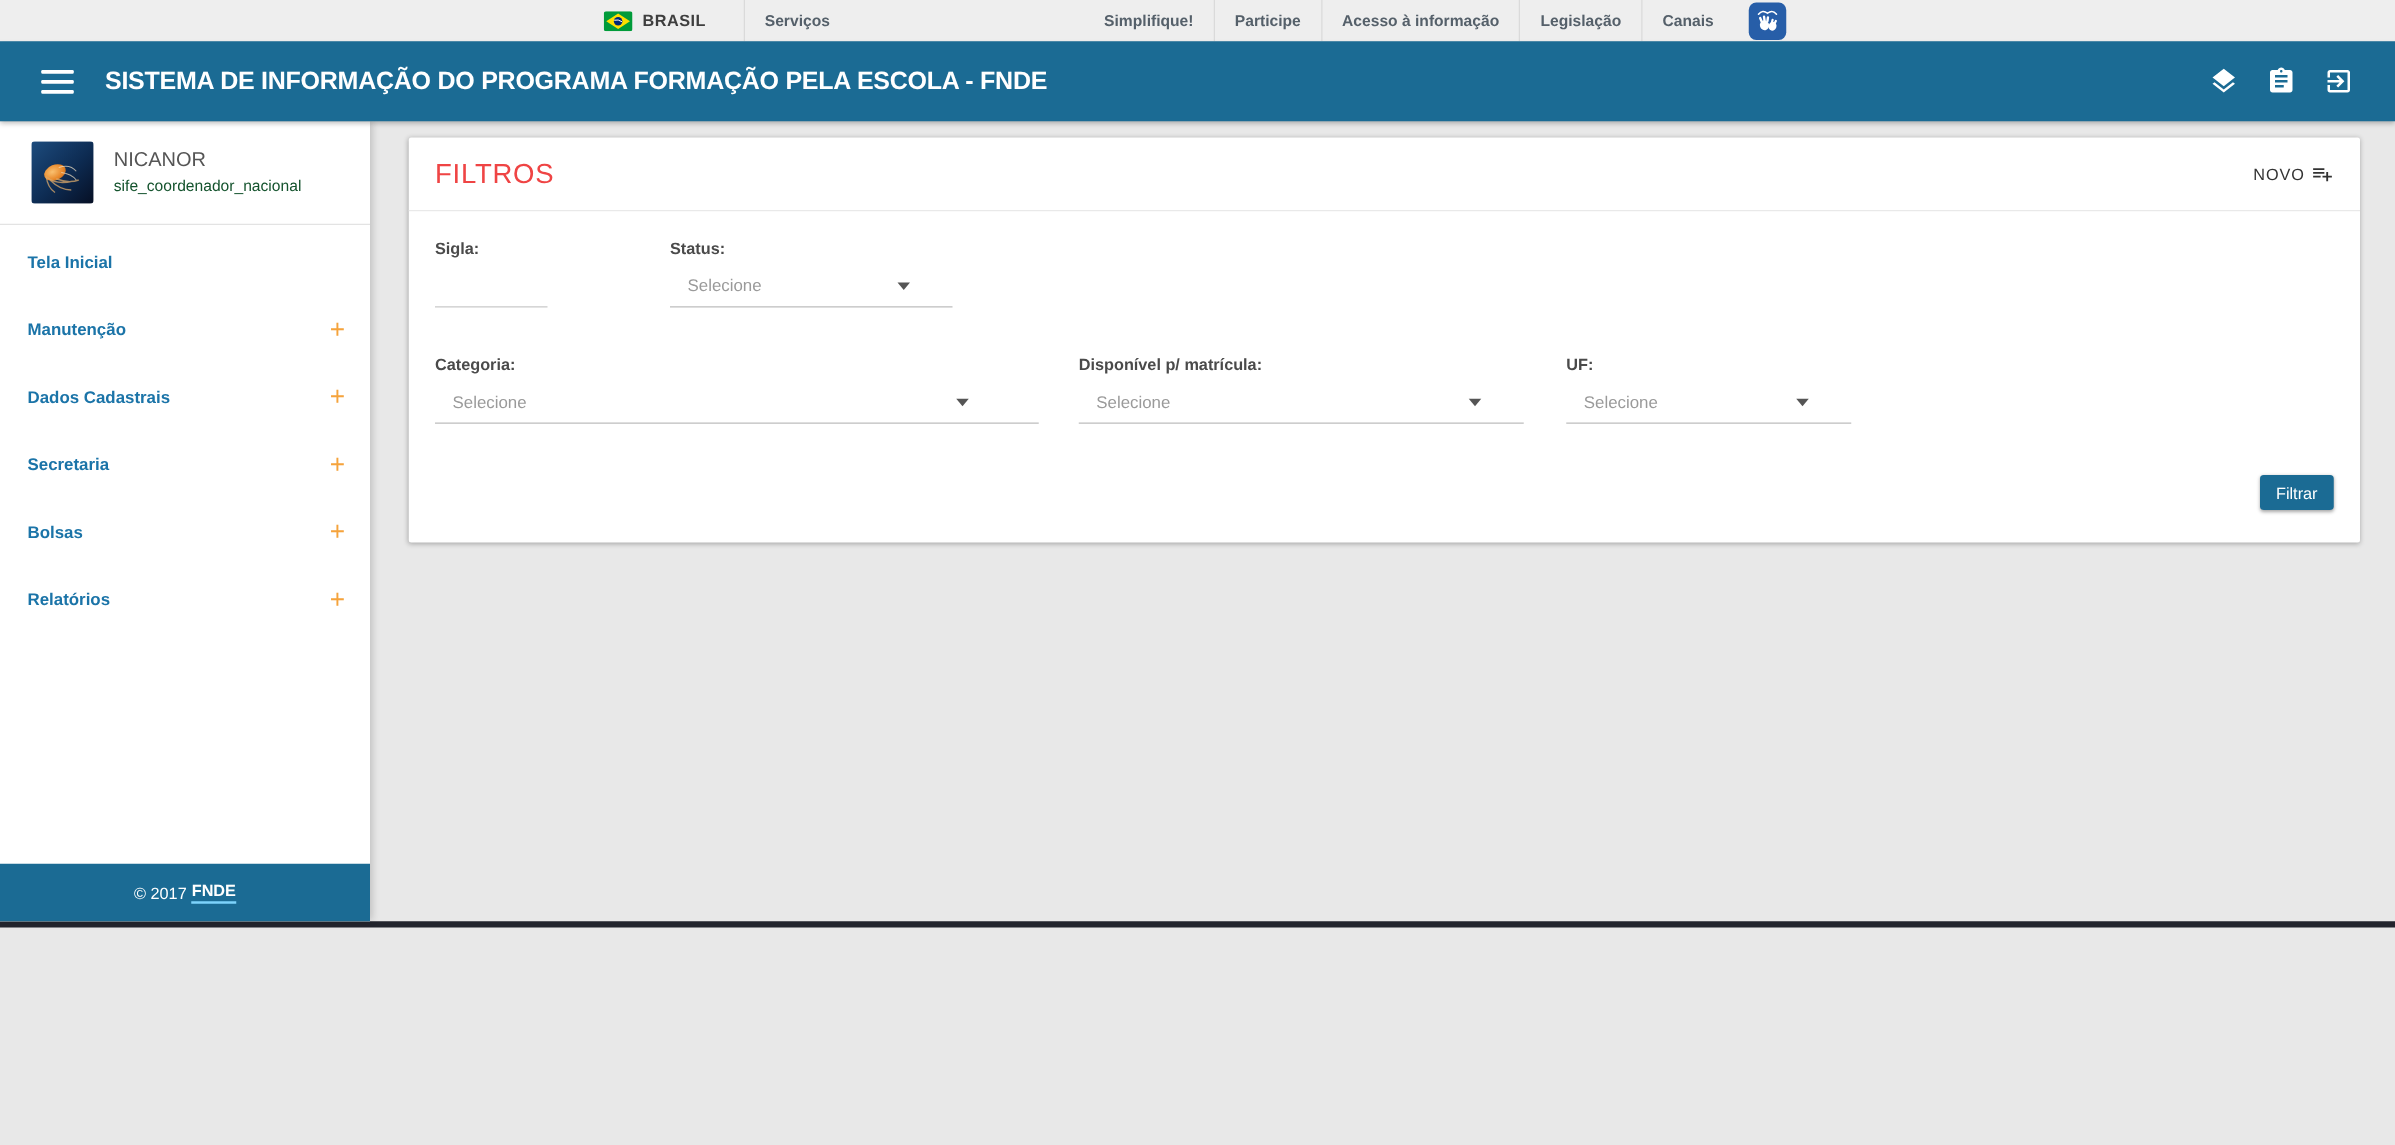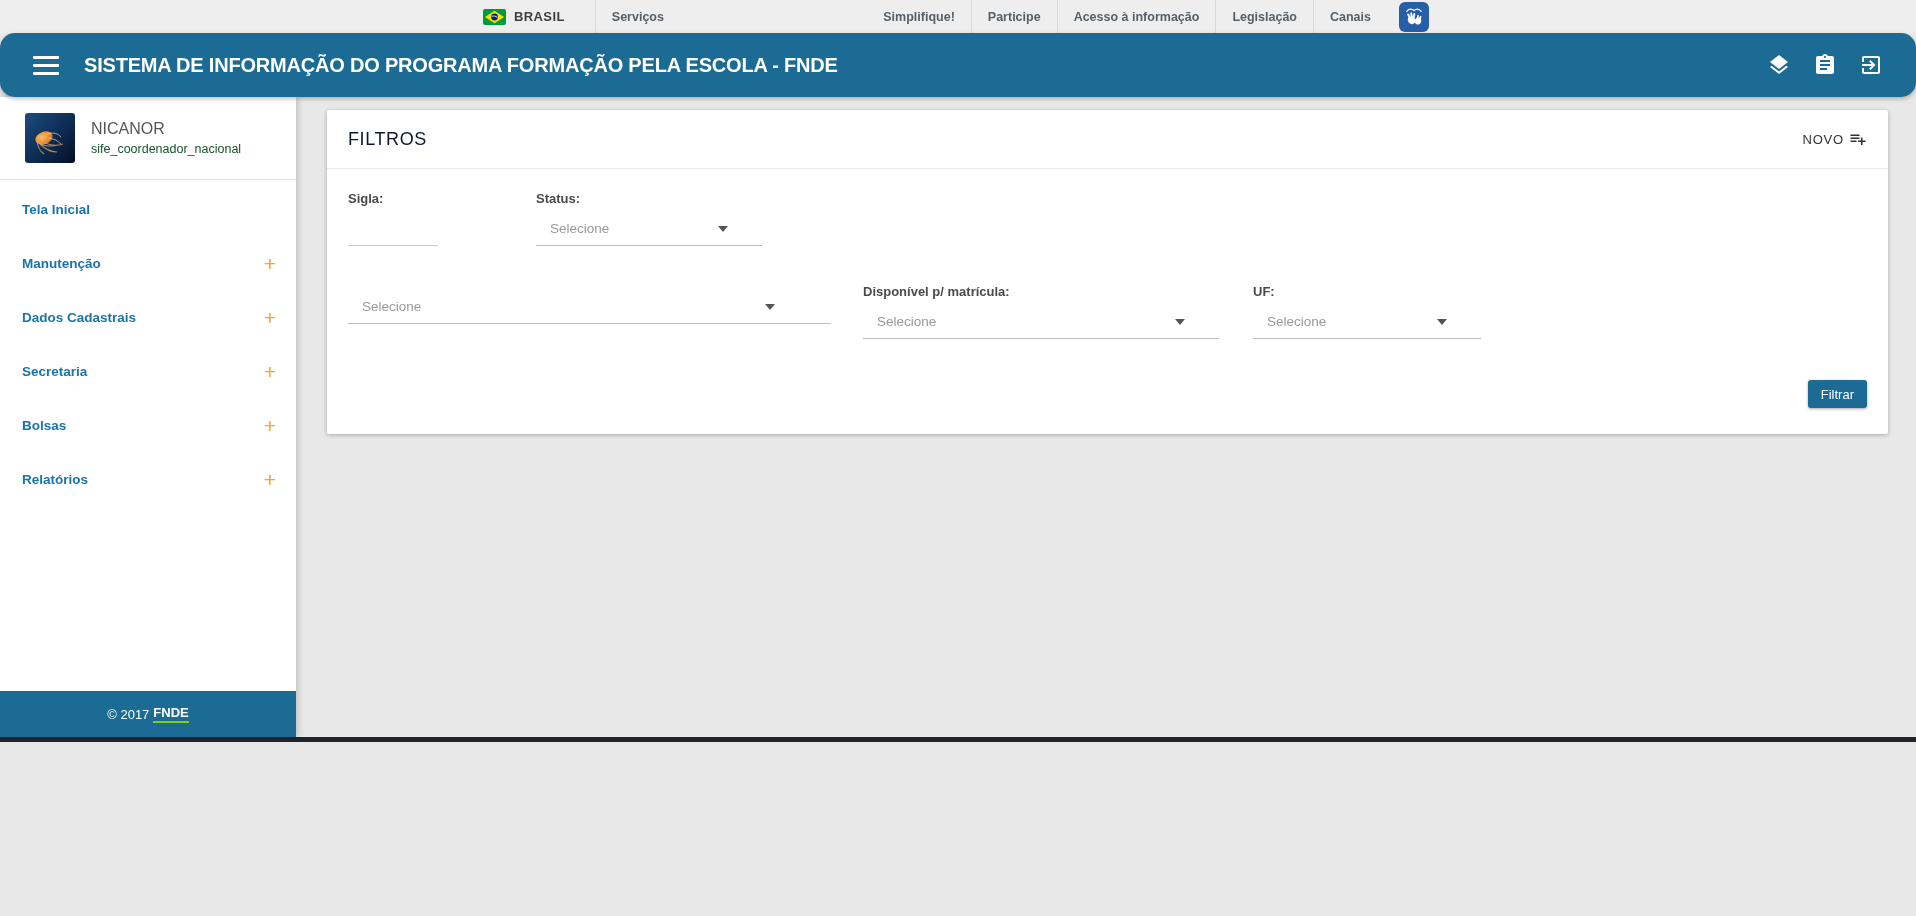--- a/index.html
+++ b/index.html
@@ -11,47 +11,47 @@
   .govbar { height:33px; background:#eeeeee; position:relative; }
   .gov-left { position:absolute; left:483px; top:0; height:33px; display:flex; align-items:center; }
   .gov-right { position:absolute; right:487px; top:0; height:33px; display:flex; align-items:center; }
   .gov-divider { width:1px; height:33px; background:#dadada; }
   .gov-brand { display:flex; align-items:center; gap:8px; padding:0 30px 0 0; }
   .gov-brand-label { font-size:13px; font-weight:bold; color:#3e3e3e; letter-spacing:.4px; }
   .gov-link { font-size:12.5px; font-weight:bold; color:#55606a; padding:0 16px; height:33px; display:flex; align-items:center; cursor:pointer; }
   .vlibras { width:30px; height:30px; margin-left:12px; border-radius:6px; background:#275ea8; display:flex; align-items:center; justify-content:center; cursor:pointer; }
 
   
-  .appbar { height:64px; background:#1b6b94; display:flex; align-items:center; padding:16px 33px; box-shadow:0 2px 4px rgba(0,0,0,.25); position:relative; z-index:5;border-radius:15px; }
+  .appbar { height:64px; background:#1b6b94; display:flex; align-items:center; padding:16px 33px; box-shadow:0 2px 4px rgba(0,0,0,.25); position:relative; z-index:5; }
   .hamburger { width:26px; height:19px; display:flex; flex-direction:column; justify-content:space-between; cursor:pointer; }
   .hamburger span { display:block; height:3px; background:#fff; border-radius:1px; }
   .app-title { color:#fff; font-weight:bold; font-size:20px; letter-spacing:-0.2px; margin-left:25px; white-space:nowrap; }
   .appbar-icons { margin-left:auto; display:flex; align-items:center; gap:22px; }
   .appbar-icons .icon-btn { width:24px; height:24px; cursor:pointer; display:flex; align-items:center; justify-content:center; }
 
   
   .bodywrap { display:flex; height:640px; position:relative; }
   .sidebar { width:296px; background:#ffffff; box-shadow:2px 0 6px rgba(0,0,0,.18); display:flex; flex-direction:column; position:relative; z-index:3; }
   .user-panel { height:83px; border-bottom:1px solid #e3e3e3; display:flex; align-items:center; padding:0 25px; gap:16px; }
   .avatar { width:50px; height:50px; border-radius:3px; overflow:hidden; flex:0 0 auto; }
   .user-name { font-size:16px; color:#555; margin-bottom:4px; }
   .user-role { font-size:12.5px; color:#14532d; }
   .menu { padding-top:2px; }
   .menu-item { height:54px; display:flex; align-items:center; padding:0 20px 0 22px; cursor:pointer; }
   .menu-item .label { font-size:13.5px; font-weight:bold; color:#1b74a8; }
   .menu-item .plus { margin-left:auto; color:#f5a33c; font-size:21px; font-weight:400; line-height:1; }
   .sidebar-footer { margin-top:auto; height:46px; background:#1b6b94; display:flex; align-items:center; justify-content:center; color:#fff; font-size:13px; }
-  .sidebar-footer .fnde { font-weight:bold; margin-left:4px; border-bottom:2px solid #84cc16; padding-bottom:1px; cursor:pointer; }
+  .sidebar-footer .fnde { font-weight:bold; margin-left:4px; border-bottom:2px solid #7dd3fc; padding-bottom:1px; cursor:pointer; }
 
   
   .main { flex:1; padding:0 28px 0 31px; }
   .page-title { margin-top:51px; font-size:17px; font-weight:bold; color:#4d4d4d; letter-spacing:.2px; }
   .card { margin-top:13px; background:#fff; border-radius:2px; box-shadow:0 1px 4px rgba(0,0,0,.28); }
   .card-header { height:59px; display:flex; align-items:center; padding:0 21px; border-bottom:1px solid #e9e9e9; }
-  .card-title { font-size:18px; color:#0f172a; letter-spacing:.6px; }
+  .card-title { font-size:22px; color:#ef4444; letter-spacing:.6px; }
   .novo-btn { margin-left:auto; display:flex; align-items:center; gap:5px; cursor:pointer; color:#333; font-size:13px; letter-spacing:.8px; }
   .card-body { padding:22px 21px 26px; }
   .frow { display:flex; align-items:flex-start; }
   .frow2 { margin-top:38px; }
   .field label { display:block; font-size:13px; font-weight:bold; color:#4a4a4a; height:15px; }
   .text-input { display:block; width:100%; height:40px; border:none; border-bottom:1px solid #c9c9c9; background:transparent; font-size:13.5px; color:#333; outline:none; border-radius:0; }
   .select { position:relative; height:40px; border-bottom:1px solid #bdbdbd; display:flex; align-items:flex-end; padding:0 0 9px 14px; cursor:pointer; }
   .select .placeholder { font-size:13.5px; color:#9a9a9a; }
   .select .caret { position:absolute; right:34px; bottom:13px; width:0; height:0; border-left:5px solid transparent; border-right:5px solid transparent; border-top:6px solid #555; }
   .select.caret-in .caret { right:56px; }
@@ -223,20 +223,21 @@
               <label>Status:</label>
               <div class="select">
                 <span class="placeholder">Selecione</span>
                 <span class="caret"></span>
               </div>
             </div>
           </div>
 
           <div class="frow frow2">
             <div class="field f-categoria">
+              <label>Categoria:</label>
               <div class="select caret-in">
                 <span class="placeholder">Selecione</span>
                 <span class="caret"></span>
               </div>
             </div>
             <div class="field f-disponivel">
               <label>Disponível p/ matrícula:</label>
               <div class="select">
                 <span class="placeholder">Selecione</span>
                 <span class="caret"></span>

